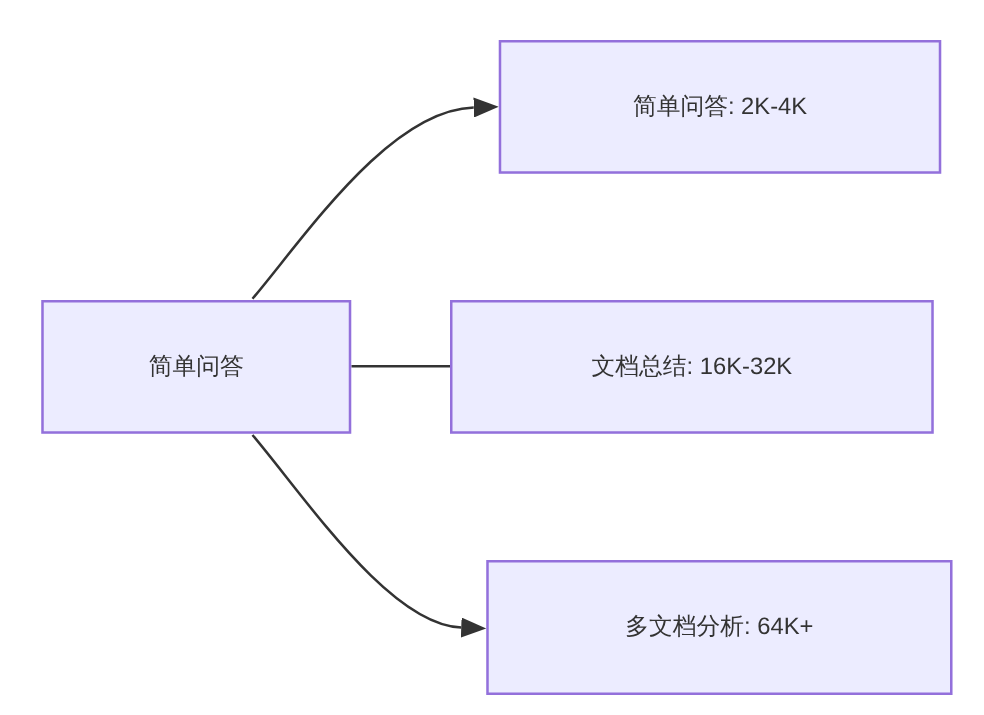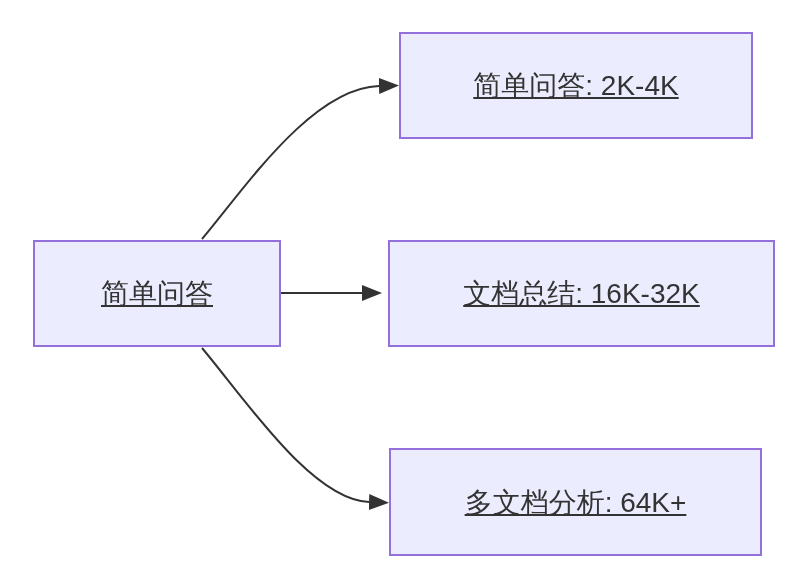--- a/index.html
+++ b/index.html
@@ -36,29 +36,28 @@
     stroke: none;
   }
   .node {
     position: absolute;
     display: flex;
     align-items: center;
     justify-content: center;
     background: var(--node-fill, #ECECFF);
     border: 2px solid var(--node-border, #9370DB);
     color: var(--text, #333);
-    font-size: 28px;
+    font-size: 19px;
     line-height: 1.25;
     text-align: center;
     white-space: nowrap;
-    text-decoration: underline;
   }
   .node-root   { left: 33px;  top: 240px; width: 248px; height: 107px; }
   .node-top    { left: 399px; top: 32px;  width: 354px; height: 107px; }
-  .node-mid    { left: 388px; top: 240px; width: 387px; height: 107px; }
+  .node-mid    { left: 360px; top: 240px; width: 387px; height: 107px; }
   .node-bottom { left: 389px; top: 448px; width: 373px; height: 108px; }
 </style>
 </head>
 <body>
 
 <div class="canvas">
 
   <svg class="edges" viewBox="0 0 787 572" xmlns="http://www.w3.org/2000/svg">
     <defs>
       <marker id="arrow" viewBox="0 0 20 16" refX="0" refY="8" markerWidth="20" markerHeight="16" markerUnits="userSpaceOnUse" orient="auto">

